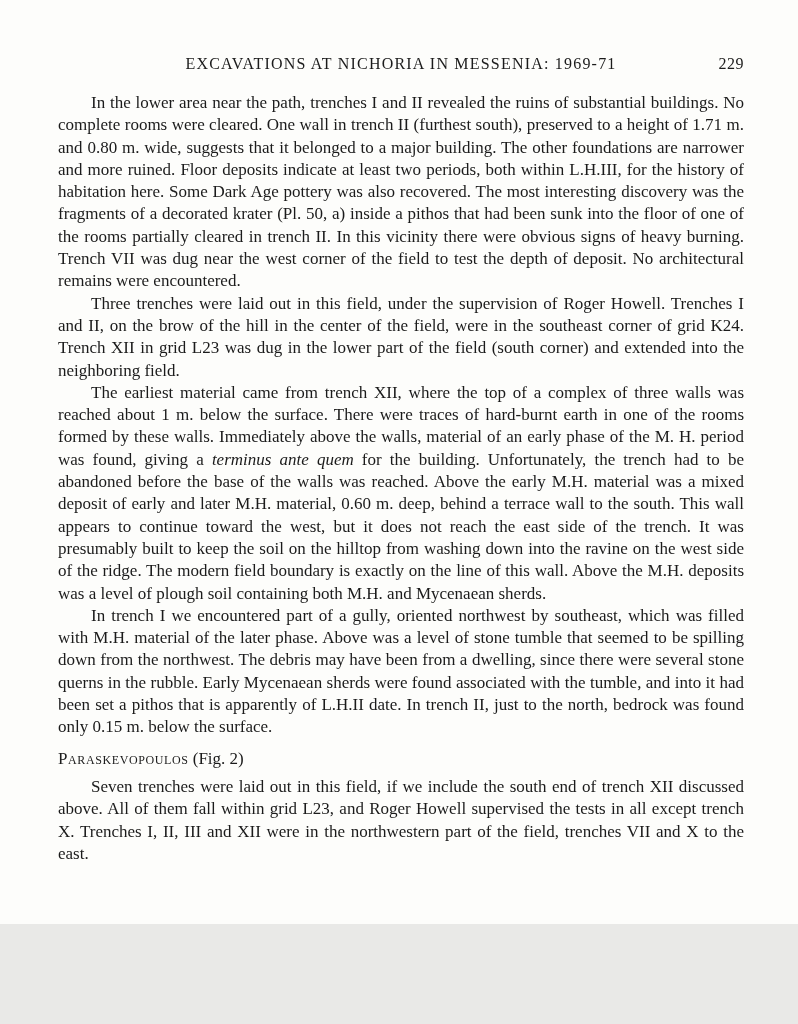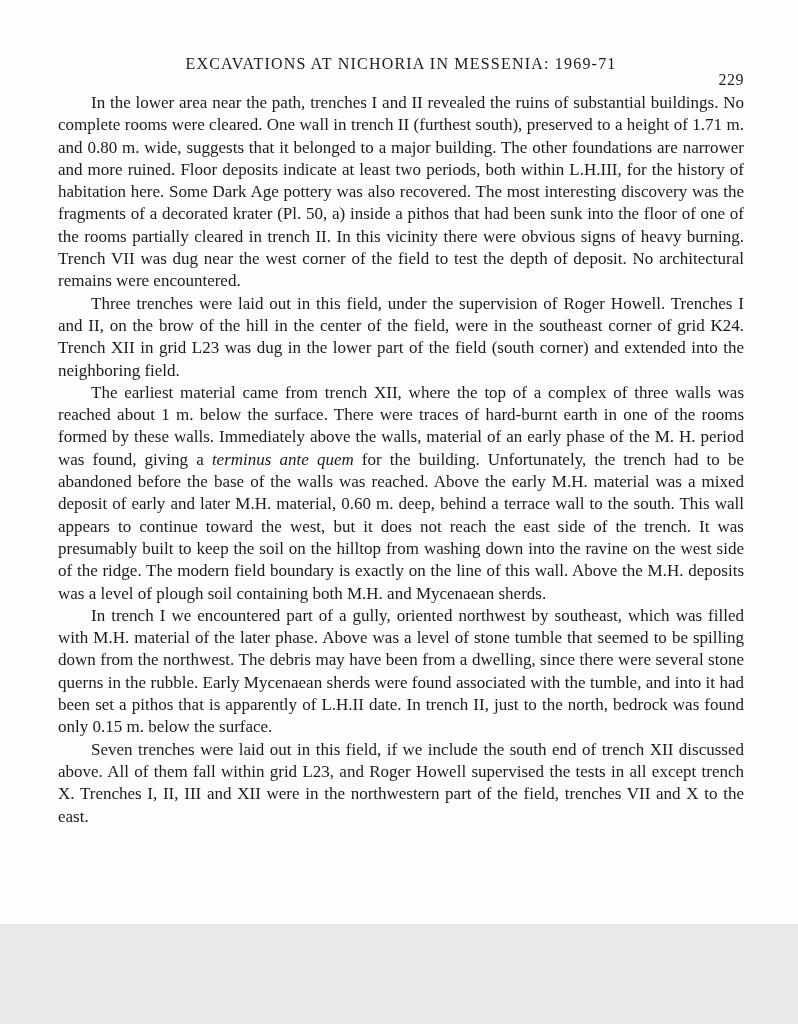--- a/index.html
+++ b/index.html
@@ -24,21 +24,21 @@
     text-align: center;
     font-size: 16px;
     line-height: 20px;
     letter-spacing: 1.2px;
     margin-bottom: 18px;
     white-space: nowrap;
   }
   .page-number {
     position: absolute;
     right: 0;
-    top: 16px;
+    top: 0;
     letter-spacing: 0.5px;
   }
   .content {
     font-size: 17px;
     line-height: 22.3px;
     text-align: justify;
   }
   .content p {
     margin: 0;
     text-indent: 33px;
@@ -74,17 +74,20 @@
 
 
     <p>Three trenches were laid out in this field, under the supervision of Roger Howell. Trenches I and II, on the brow of the hill in the center of the field, were in the southeast corner of grid K24. Trench XII in grid L23 was dug in the lower part of the field (south corner) and extended into the neighboring field.</p>
 
     <p>
       <span>The earliest material came from trench XII, where the top of a complex of three walls was reached about 1 m. below the surface. There were traces of hard-burnt earth in one of the rooms formed by these walls. Immediately above the walls, material of an early phase of the M. H. period was found, giving a </span><em class="latin">terminus ante quem</em><span> for the building. Unfortunately, the trench had to be abandoned before the base of the walls was reached. Above the early M.H. material was a mixed deposit of early and later M.H. material, 0.60 m. deep, behind a terrace wall to the south. This wall appears to continue toward the west, but it does not reach the east side of the trench. It was presumably built to keep the soil on the hilltop from washing down into the ravine on the west side of the ridge. The modern field boundary is exactly on the line of this wall. Above the M.H. deposits was a level of plough soil containing both M.H. and Mycenaean sherds.</span>
     </p>
 
     <p>In trench I we encountered part of a gully, oriented northwest by southeast, which was filled with M.H. material of the later phase. Above was a level of stone tumble that seemed to be spilling down from the northwest. The debris may have been from a dwelling, since there were several stone querns in the rubble. Early Mycenaean sherds were found associated with the tumble, and into it had been set a pithos that is apparently of L.H.II date. In trench II, just to the north, bedrock was found only 0.15 m. below the surface.</p>
 
+    <h2 class="section-heading">
+      <span class="smallcaps">Paraskevopoulos</span><span> (Fig. 2)</span>
+    </h2>
 
     <p>Seven trenches were laid out in this field, if we include the south end of trench XII discussed above. All of them fall within grid L23, and Roger Howell supervised the tests in all except trench X. Trenches I, II, III and XII were in the northwestern part of the field, trenches VII and X to the east.</p>
 
   </div>
 </div>
 
 </body></html>

